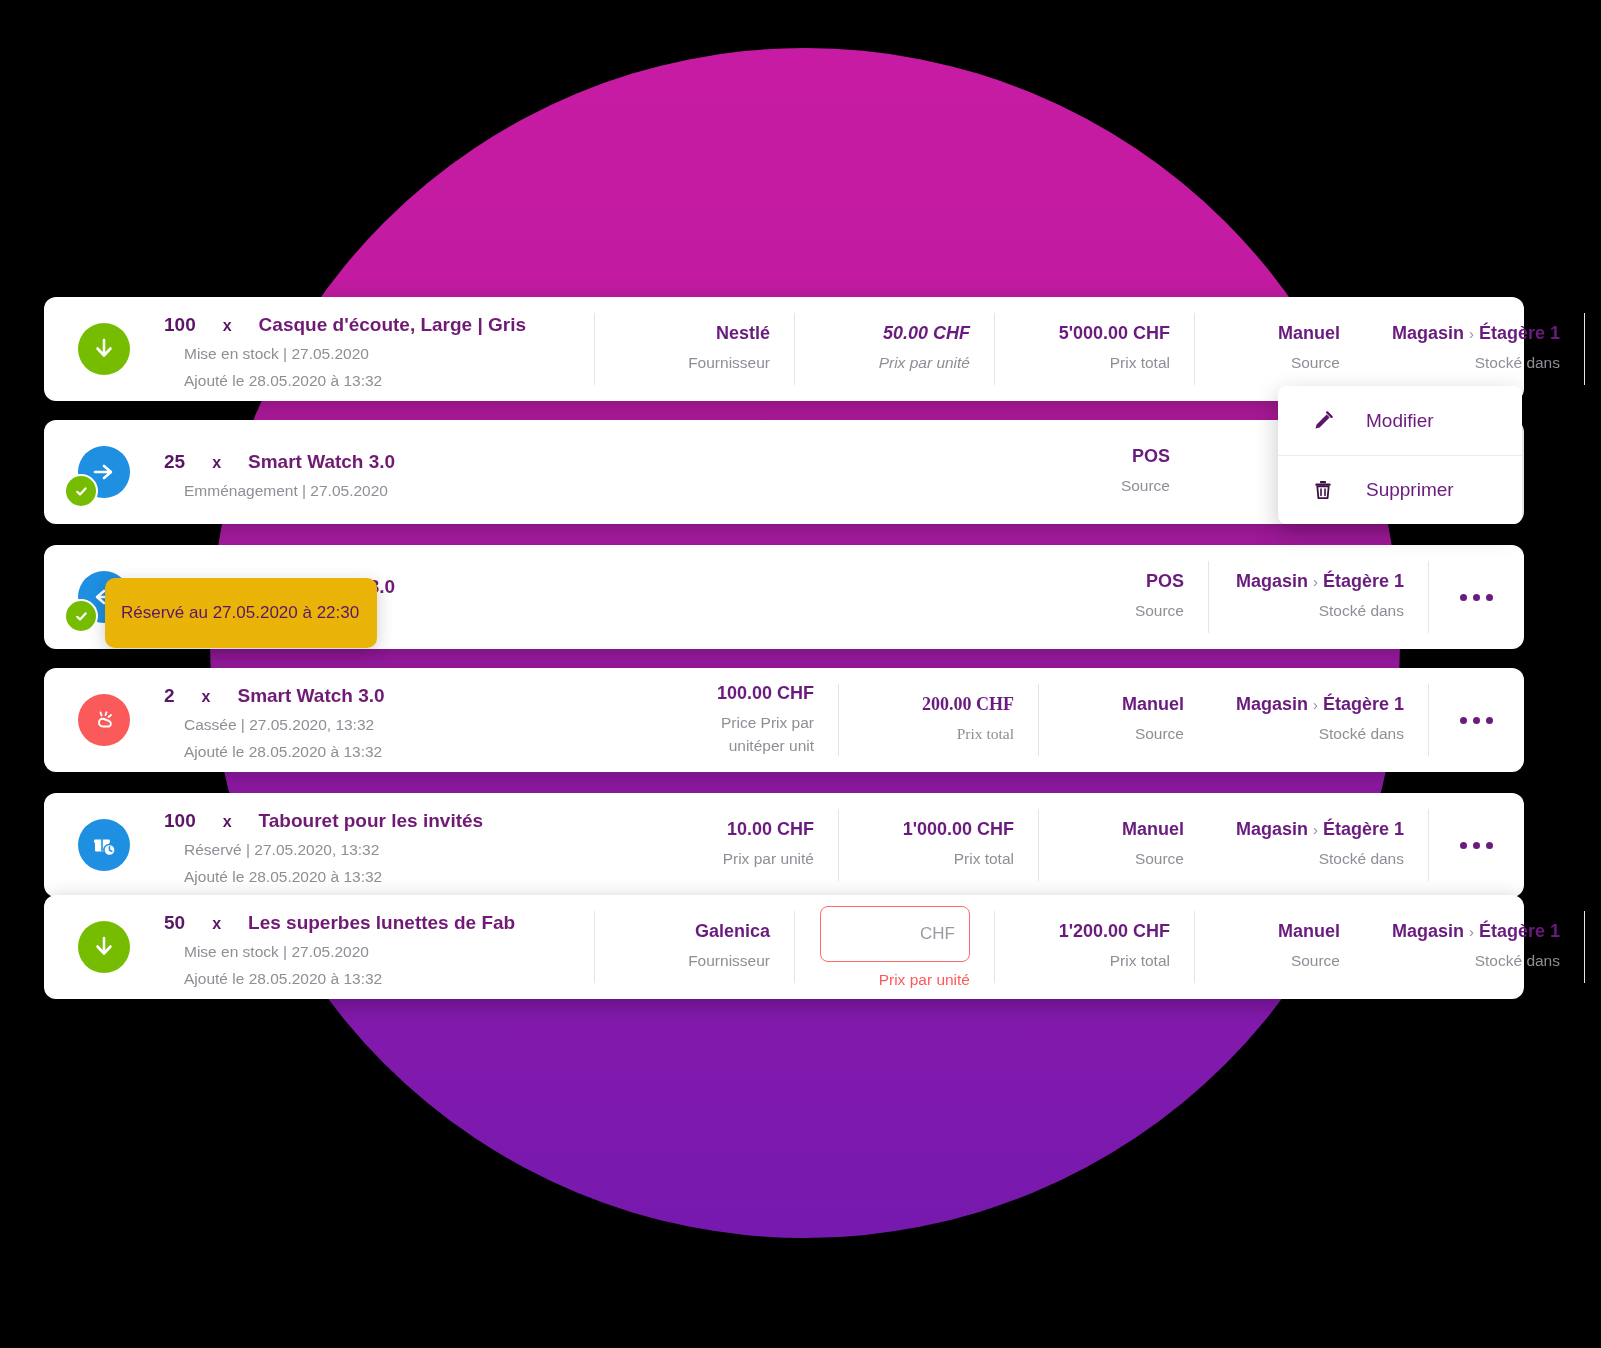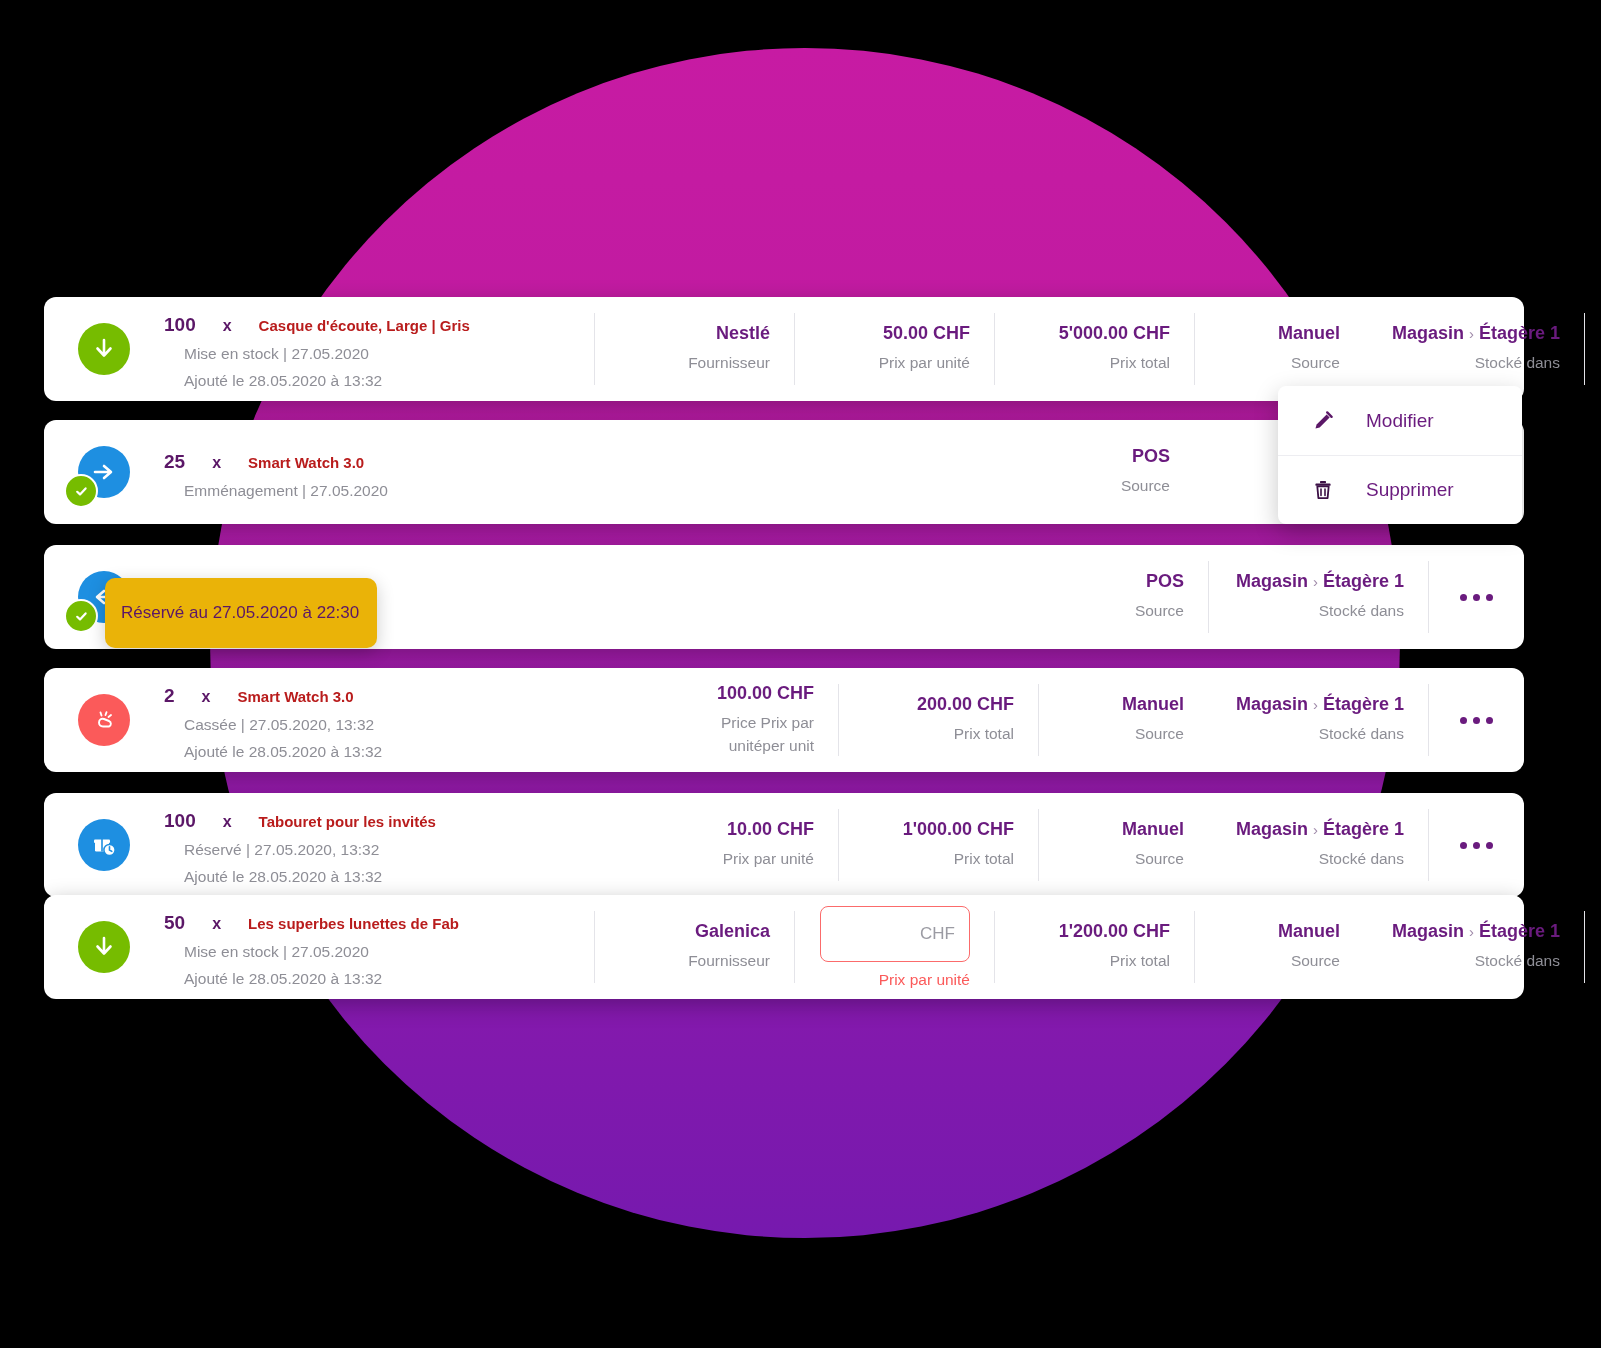--- a/index.html
+++ b/index.html
@@ -64,21 +64,21 @@
   }
   .title-line{
     display:flex;align-items:baseline;gap:27px;
     color:#5B1767;
     font-weight:bold;
     font-size:19px;
     white-space:nowrap;
   }
   .qty{font-weight:bold;font-size:19px;color:#5B1767;}
   .xmark{font-weight:bold;font-size:16px;color:#5B1767;}
-  .pname{font-weight:bold;font-size:15px;color:#b91c1c;}
+  .pname{font-weight:bold;font-size:19px;color:#701a75;}
   .sub{
     color:#8E8E96;
     font-size:15.5px;
     margin-top:9px;
     white-space:nowrap;
     margin-left:20px;
   }
   
   .cells{
     flex:1;
@@ -205,21 +205,21 @@
         <span class="pname">Casque d'écoute, Large | Gris</span>
       </div>
       <div class="sub">Mise en stock | 27.05.2020</div>
       <div class="sub">Ajouté le 28.05.2020 à 13:32</div>
     </div>
     <div class="cells">
       <div class="cell sep" style="width:200px;">
         <div class="cell-val">Nestlé</div>
         <div class="cell-lab">Fournisseur</div>
       </div>
-      <div class="cell sep" style="width:200px;">
+      <div class="cell sep" style="width:200px;font-style:italic;">
         <div class="cell-val">50.00 CHF</div>
         <div class="cell-lab">Prix par unité</div>
       </div>
       <div class="cell sep" style="width:200px;">
         <div class="cell-val">5'000.00 CHF</div>
         <div class="cell-lab">Prix total</div>
       </div>
       <div class="cell sep" style="width:170px;">
         <div class="cell-val">Manuel</div>
         <div class="cell-lab">Source</div>
@@ -325,21 +325,21 @@
         <span class="pname">Smart Watch 3.0</span>
       </div>
       <div class="sub">Cassée | 27.05.2020, 13:32</div>
       <div class="sub">Ajouté le 28.05.2020 à 13:32</div>
     </div>
     <div class="cells">
       <div class="cell" style="width:200px;">
         <div class="cell-val">100.00 CHF</div>
         <div class="cell-lab wrap">Price Prix par unitéper unit</div>
       </div>
-      <div class="cell sep" style="width:200px;">
+      <div class="cell sep" style="width:200px;font-family:Liberation Serif, serif;">
         <div class="cell-val">200.00 CHF</div>
         <div class="cell-lab">Prix total</div>
       </div>
       <div class="cell sep" style="width:170px;">
         <div class="cell-val">Manuel</div>
         <div class="cell-lab">Source</div>
       </div>
       <div class="cell" style="width:220px;">
         <div class="cell-val">
           <span>Magasin</span><span class="chev">›</span><span>Étagère 1</span>

